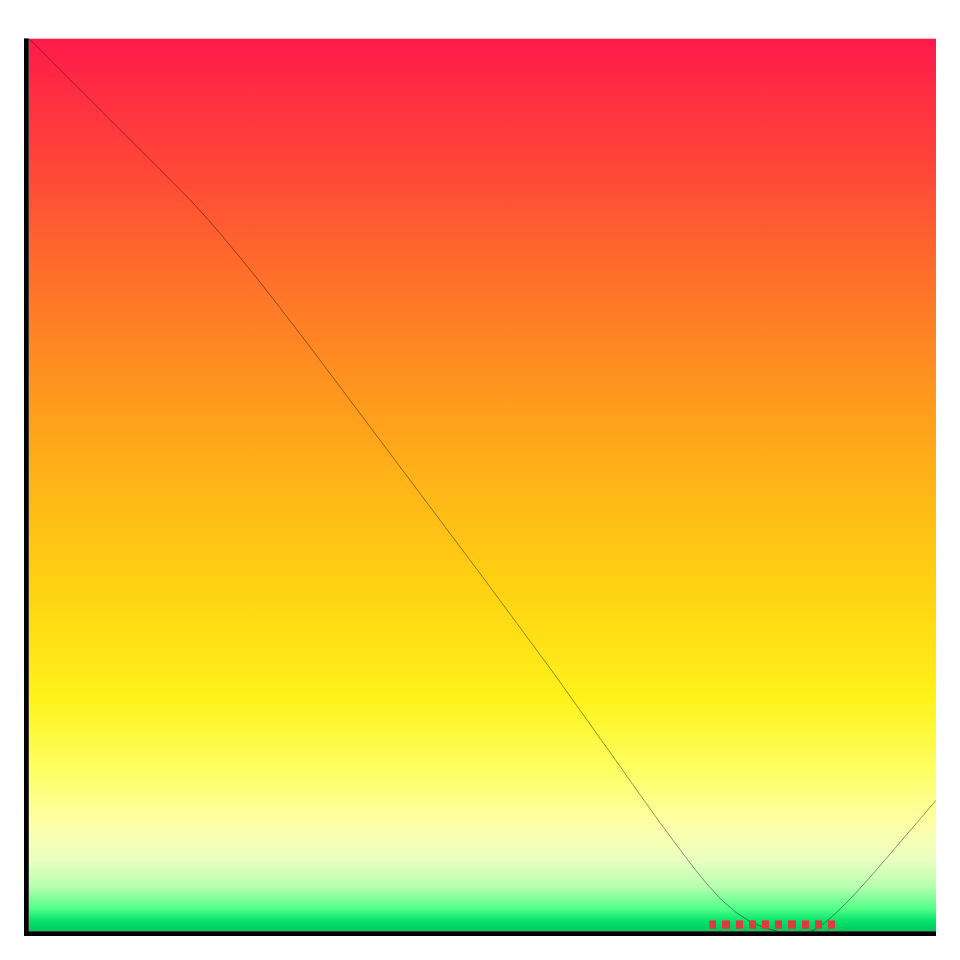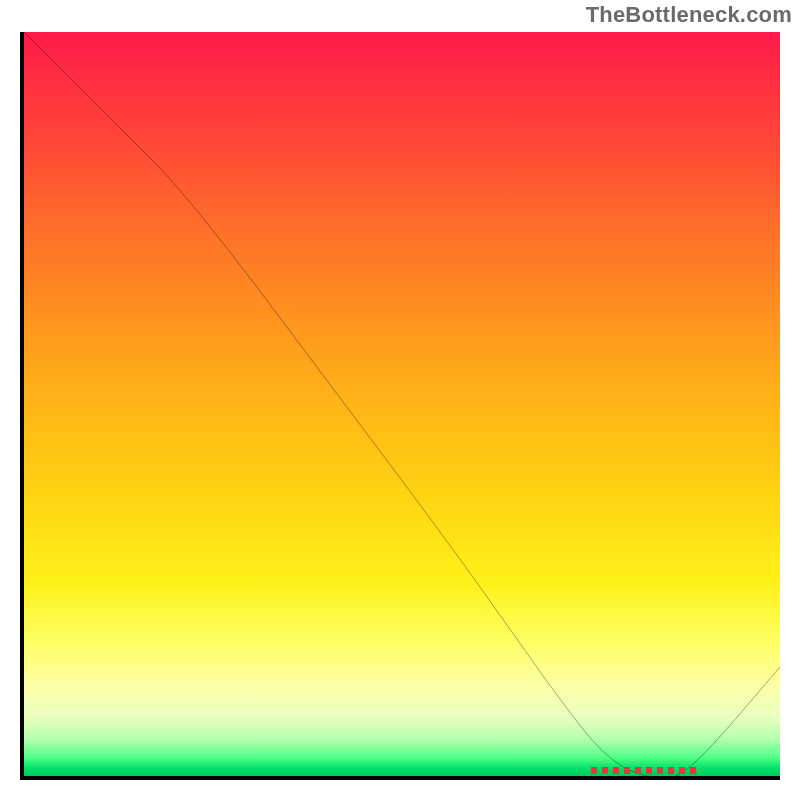--- a/index.html
+++ b/index.html
@@ -79,21 +79,20 @@
       transparent 11px
     );
     z-index: 3;
   }
 </style>
 </head>
 <body>
 
 <div class="wrap">
 
-  <div class="watermark">TheBottleneck.com</div>
 
   <div class="plot-area">
     <div class="gradient"></div>
 
     <svg class="curve" viewBox="0 0 100 100" preserveAspectRatio="none">
       <path d="M 0 0 Q 0 0 6 6 Q 12 12 17 17 Q 22 22 32.5 36 Q 43 50 50.5 60 Q 58 70 65 80 Q 72 90 75 93.5 Q 78 97 81 98 Q 84 99 86 98.5 Q 88 98 94 91 T 100 84" fill="none" stroke="#000" stroke-width="0.35" vector-effect="non-scaling-stroke" stroke-linecap="round" stroke-linejoin="round"></path>
     </svg>
 
     <div class="tick-band" style="left: 75%; width: 14%;"></div>
   </div>

